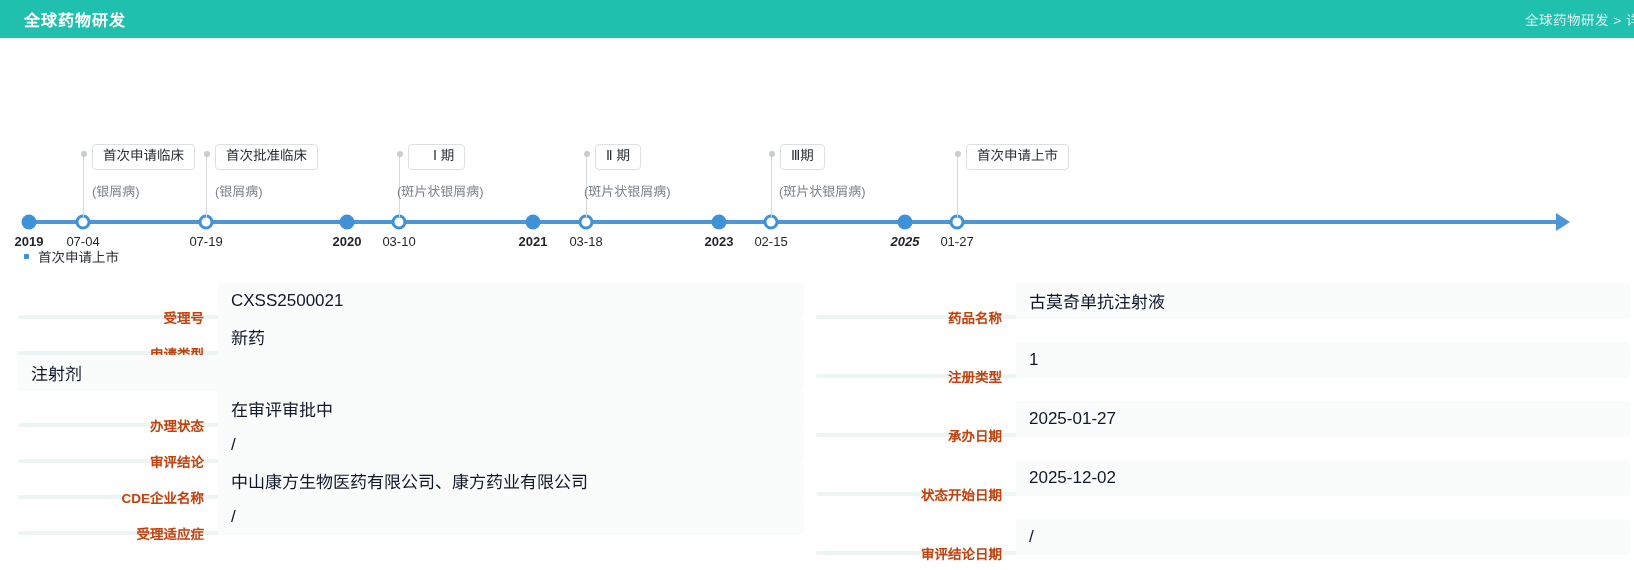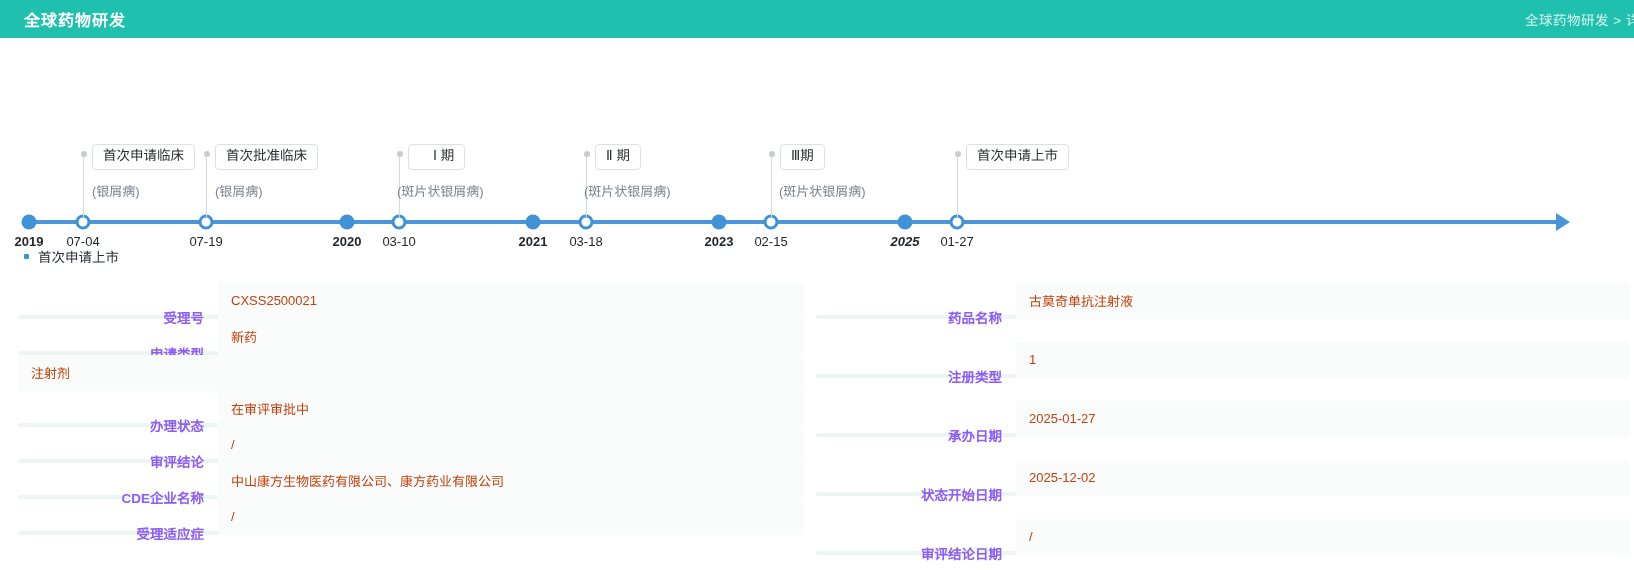--- a/index.html
+++ b/index.html
@@ -166,36 +166,36 @@
   .cell-label {
     flex: 0 0 auto;
     background: #edf5f4;
     border-radius: 4px 0 0 4px;
     display: flex;
     align-items: center;
     justify-content: flex-end;
     padding-right: 14px;
     font-size: 13.5px;
     font-weight: bold;
-    color: #8b5cf6;
+    color: #c2410c;
     white-space: nowrap;
     margin-top: 32px;
   }
   .tbl.left  .cell-label { width: 200px; }
   .tbl.right .cell-label { width: 200px; }
 
   .cell-value {
     flex: 1 1 auto;
     background: #fafbfb;
     border-radius: 0 4px 4px 0;
     display: flex;
     align-items: center;
     padding-left: 13px;
-    font-size: 13px;
-    color: #c2410c;
+    font-size: 17px;
+    color: #0f172a;
     white-space: nowrap;
     overflow: hidden;
   }
 </style>
 </head>
 <body>
 
 <div class="app-header">
   <div class="app-title">全球药物研发</div>
   <div class="breadcrumb">全球药物研发 &gt; 详</div>

